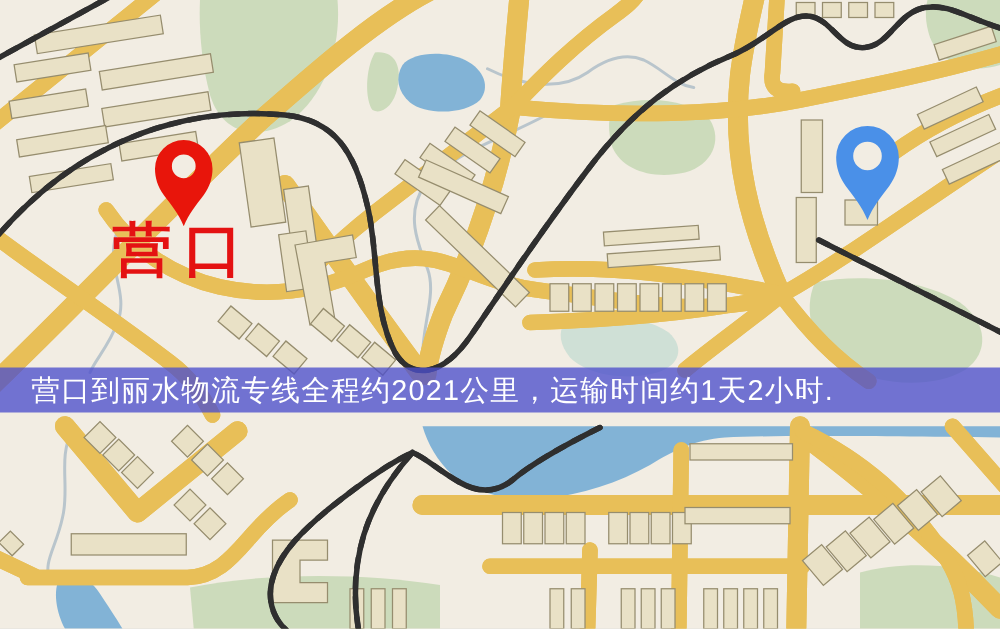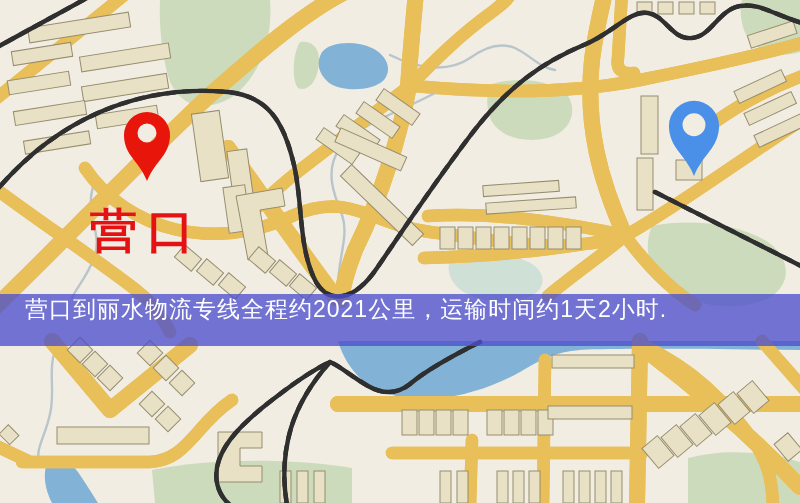--- a/index.html
+++ b/index.html
@@ -17,26 +17,26 @@
   .rf{fill:none;stroke:var(--road);stroke-linecap:round;stroke-linejoin:round;}
   .cas.maj{stroke-width:16;} .rf.maj{stroke-width:12;}
   .cas.min{stroke-width:12.5;} .rf.min{stroke-width:9;}
   .bld{fill:var(--building);stroke:var(--building-outline);stroke-width:1;}
   .railc{fill:none;stroke:var(--railway);stroke-width:4.4;stroke-linecap:round;stroke-linejoin:round;}
   .raild{fill:none;stroke:#ffffff;stroke-width:2.1;stroke-dasharray:8 8;stroke-linecap:butt;}
   .pinred{fill:var(--marker-red);}
   .pinblue{fill:var(--marker-blue);}
 
   .city-label{position:absolute;font-weight:bold;line-height:1;white-space:nowrap;
-              text-shadow:0 0 1px rgba(255,255,255,.4);margin-top:31px;}
+              text-shadow:0 0 1px rgba(255,255,255,.4);}
   .city-label.origin{left:90px;top:176px;font-size:47px;letter-spacing:10px;color:var(--label-red);}
   .city-label.dest{left:642px;top:177px;font-size:50px;letter-spacing:14px;color:var(--label-blue);font-weight:600;}
 
-  .banner{position:absolute;left:0;top:294px;width:800px;height:52px;
-          background:var(--banner-bg);display:flex;align-items:flex-start;z-index:5;}
+  .banner{position:absolute;left:0;top:294px;width:800px;height:36px;
+          background:var(--banner-bg);display:flex;align-items:center;z-index:5;}
   .banner span{color:var(--banner-text);font-size:23px;letter-spacing:1px;padding-left:25px;white-space:nowrap;}
 </style>
 </head>
 <body>
 
 <div class="stage">
   <svg class="map-svg" width="800" height="503" viewBox="0 0 800 503">
 
     <g>
       <path class="park" d="M160,0 L270,0 C273,35 262,75 232,97 C206,113 178,108 168,76 C161,50 159,22 160,0 Z"></path>

